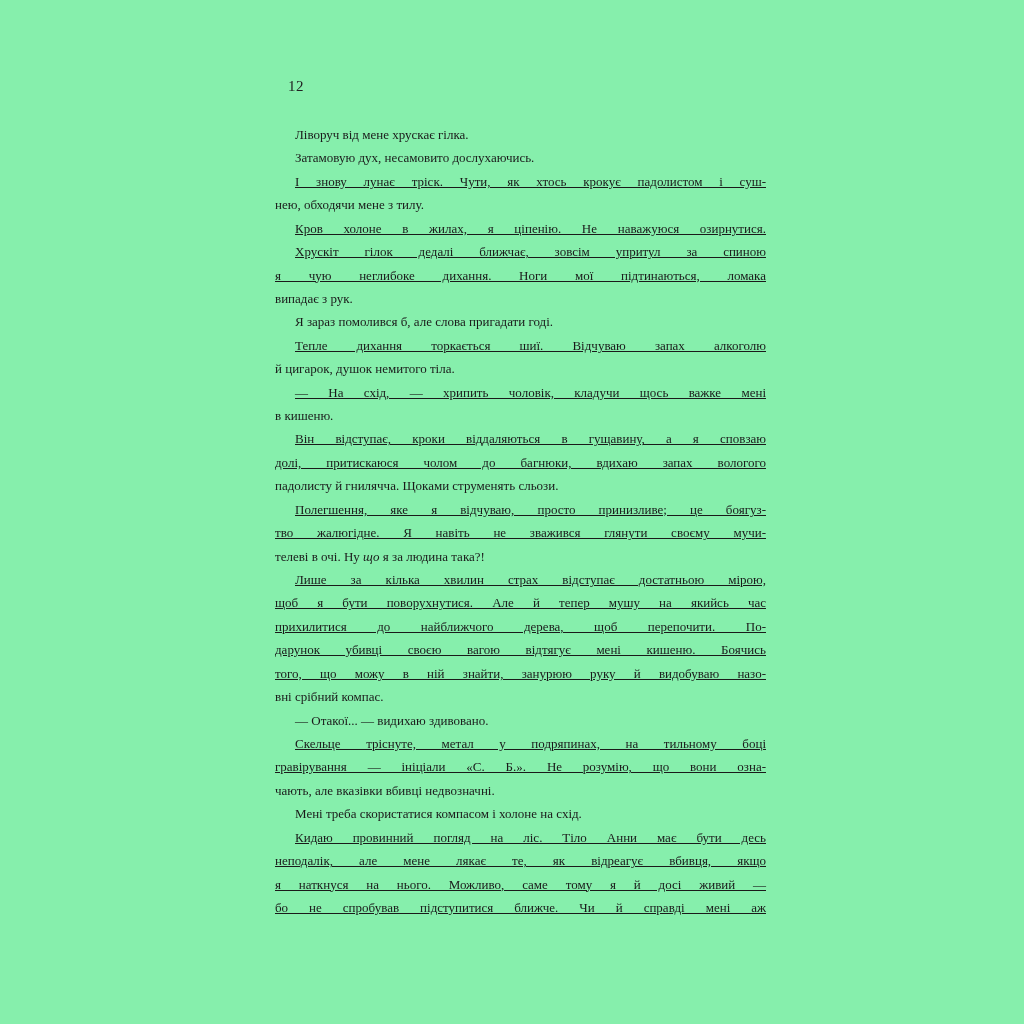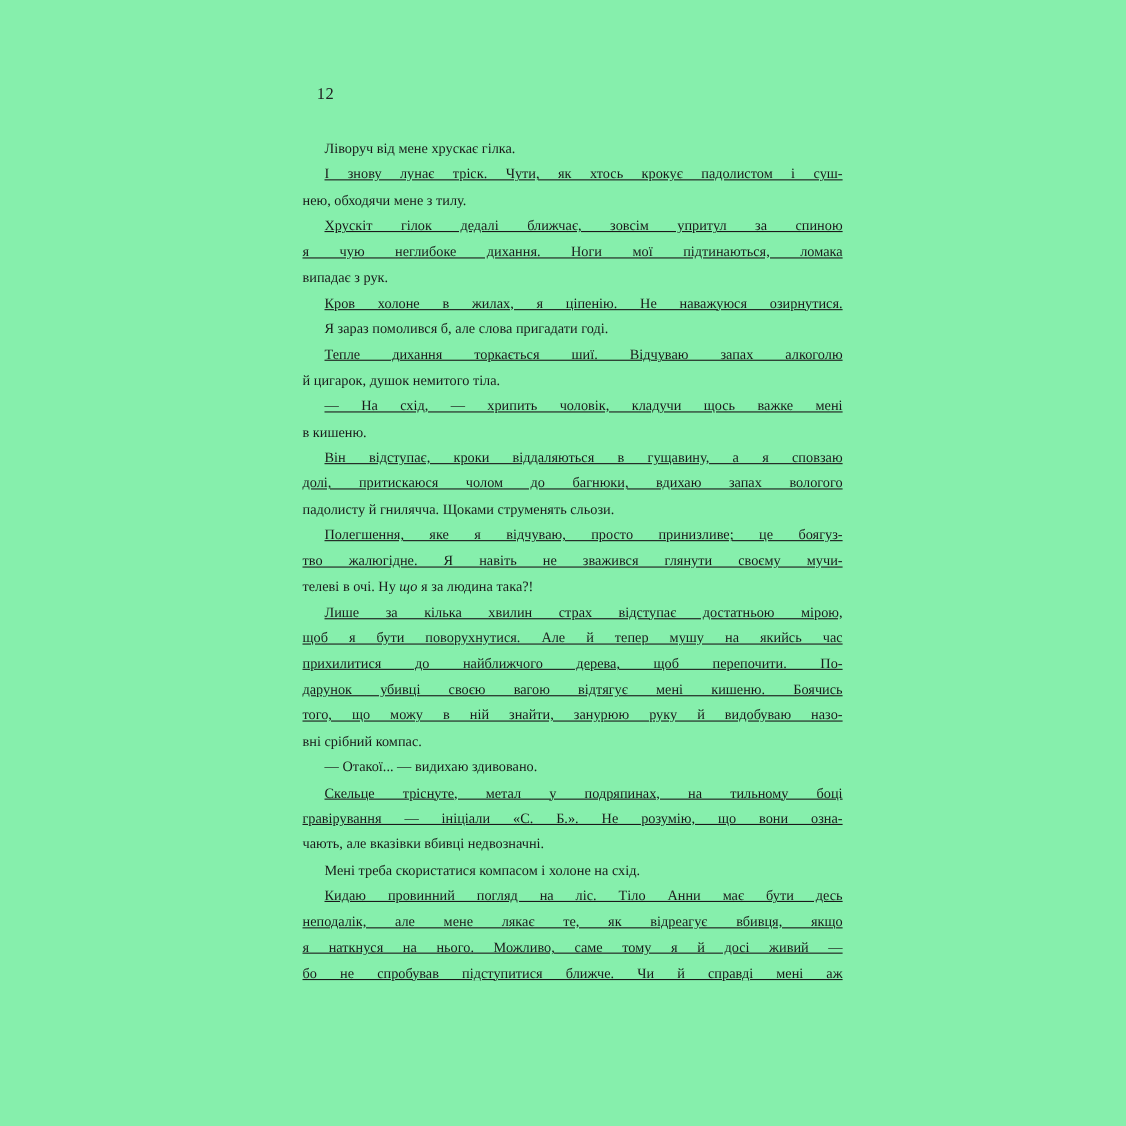--- a/index.html
+++ b/index.html
@@ -55,30 +55,33 @@
 </head>
 <body>
 
 <div class="page">
   <div class="folio">12</div>
   <div class="text-block">
       <div>
         <div class="line first"><span>Ліворуч від мене хрускає гілка.</span></div>
       </div>
       <div>
+        <div class="line first"><span>Затамовую дух, несамовито дослухаючись.</span></div>
+      </div>
+      <div>
         <div class="line j first"><span>І знову лунає тріск. Чути, як хтось крокує падолистом і суш-</span></div>
         <div class="line"><span>нею, обходячи мене з тилу.</span></div>
+      </div>
+      <div>
+        <div class="line j first"><span>Кров холоне в жилах, я ціпенію. Не наважуюся озирнутися.</span></div>
       </div>
       <div>
         <div class="line j first"><span>Хрускіт гілок дедалі ближчає, зовсім упритул за спиною</span></div>
         <div class="line j"><span>я чую неглибоке дихання. Ноги мої підтинаються, ломака</span></div>
         <div class="line"><span>випадає з рук.</span></div>
-      </div>
-      <div>
-        <div class="line j first"><span>Кров холоне в жилах, я ціпенію. Не наважуюся озирнутися.</span></div>
       </div>
       <div>
         <div class="line first"><span>Я зараз помолився б, але слова пригадати годі.</span></div>
       </div>
       <div>
         <div class="line j first"><span>Тепле дихання торкається шиї. Відчуваю запах алкоголю</span></div>
         <div class="line"><span>й цигарок, душок немитого тіла.</span></div>
       </div>
       <div>
         <div class="line j first"><span>— На схід, — хрипить чоловік, кладучи щось важке мені</span></div>

